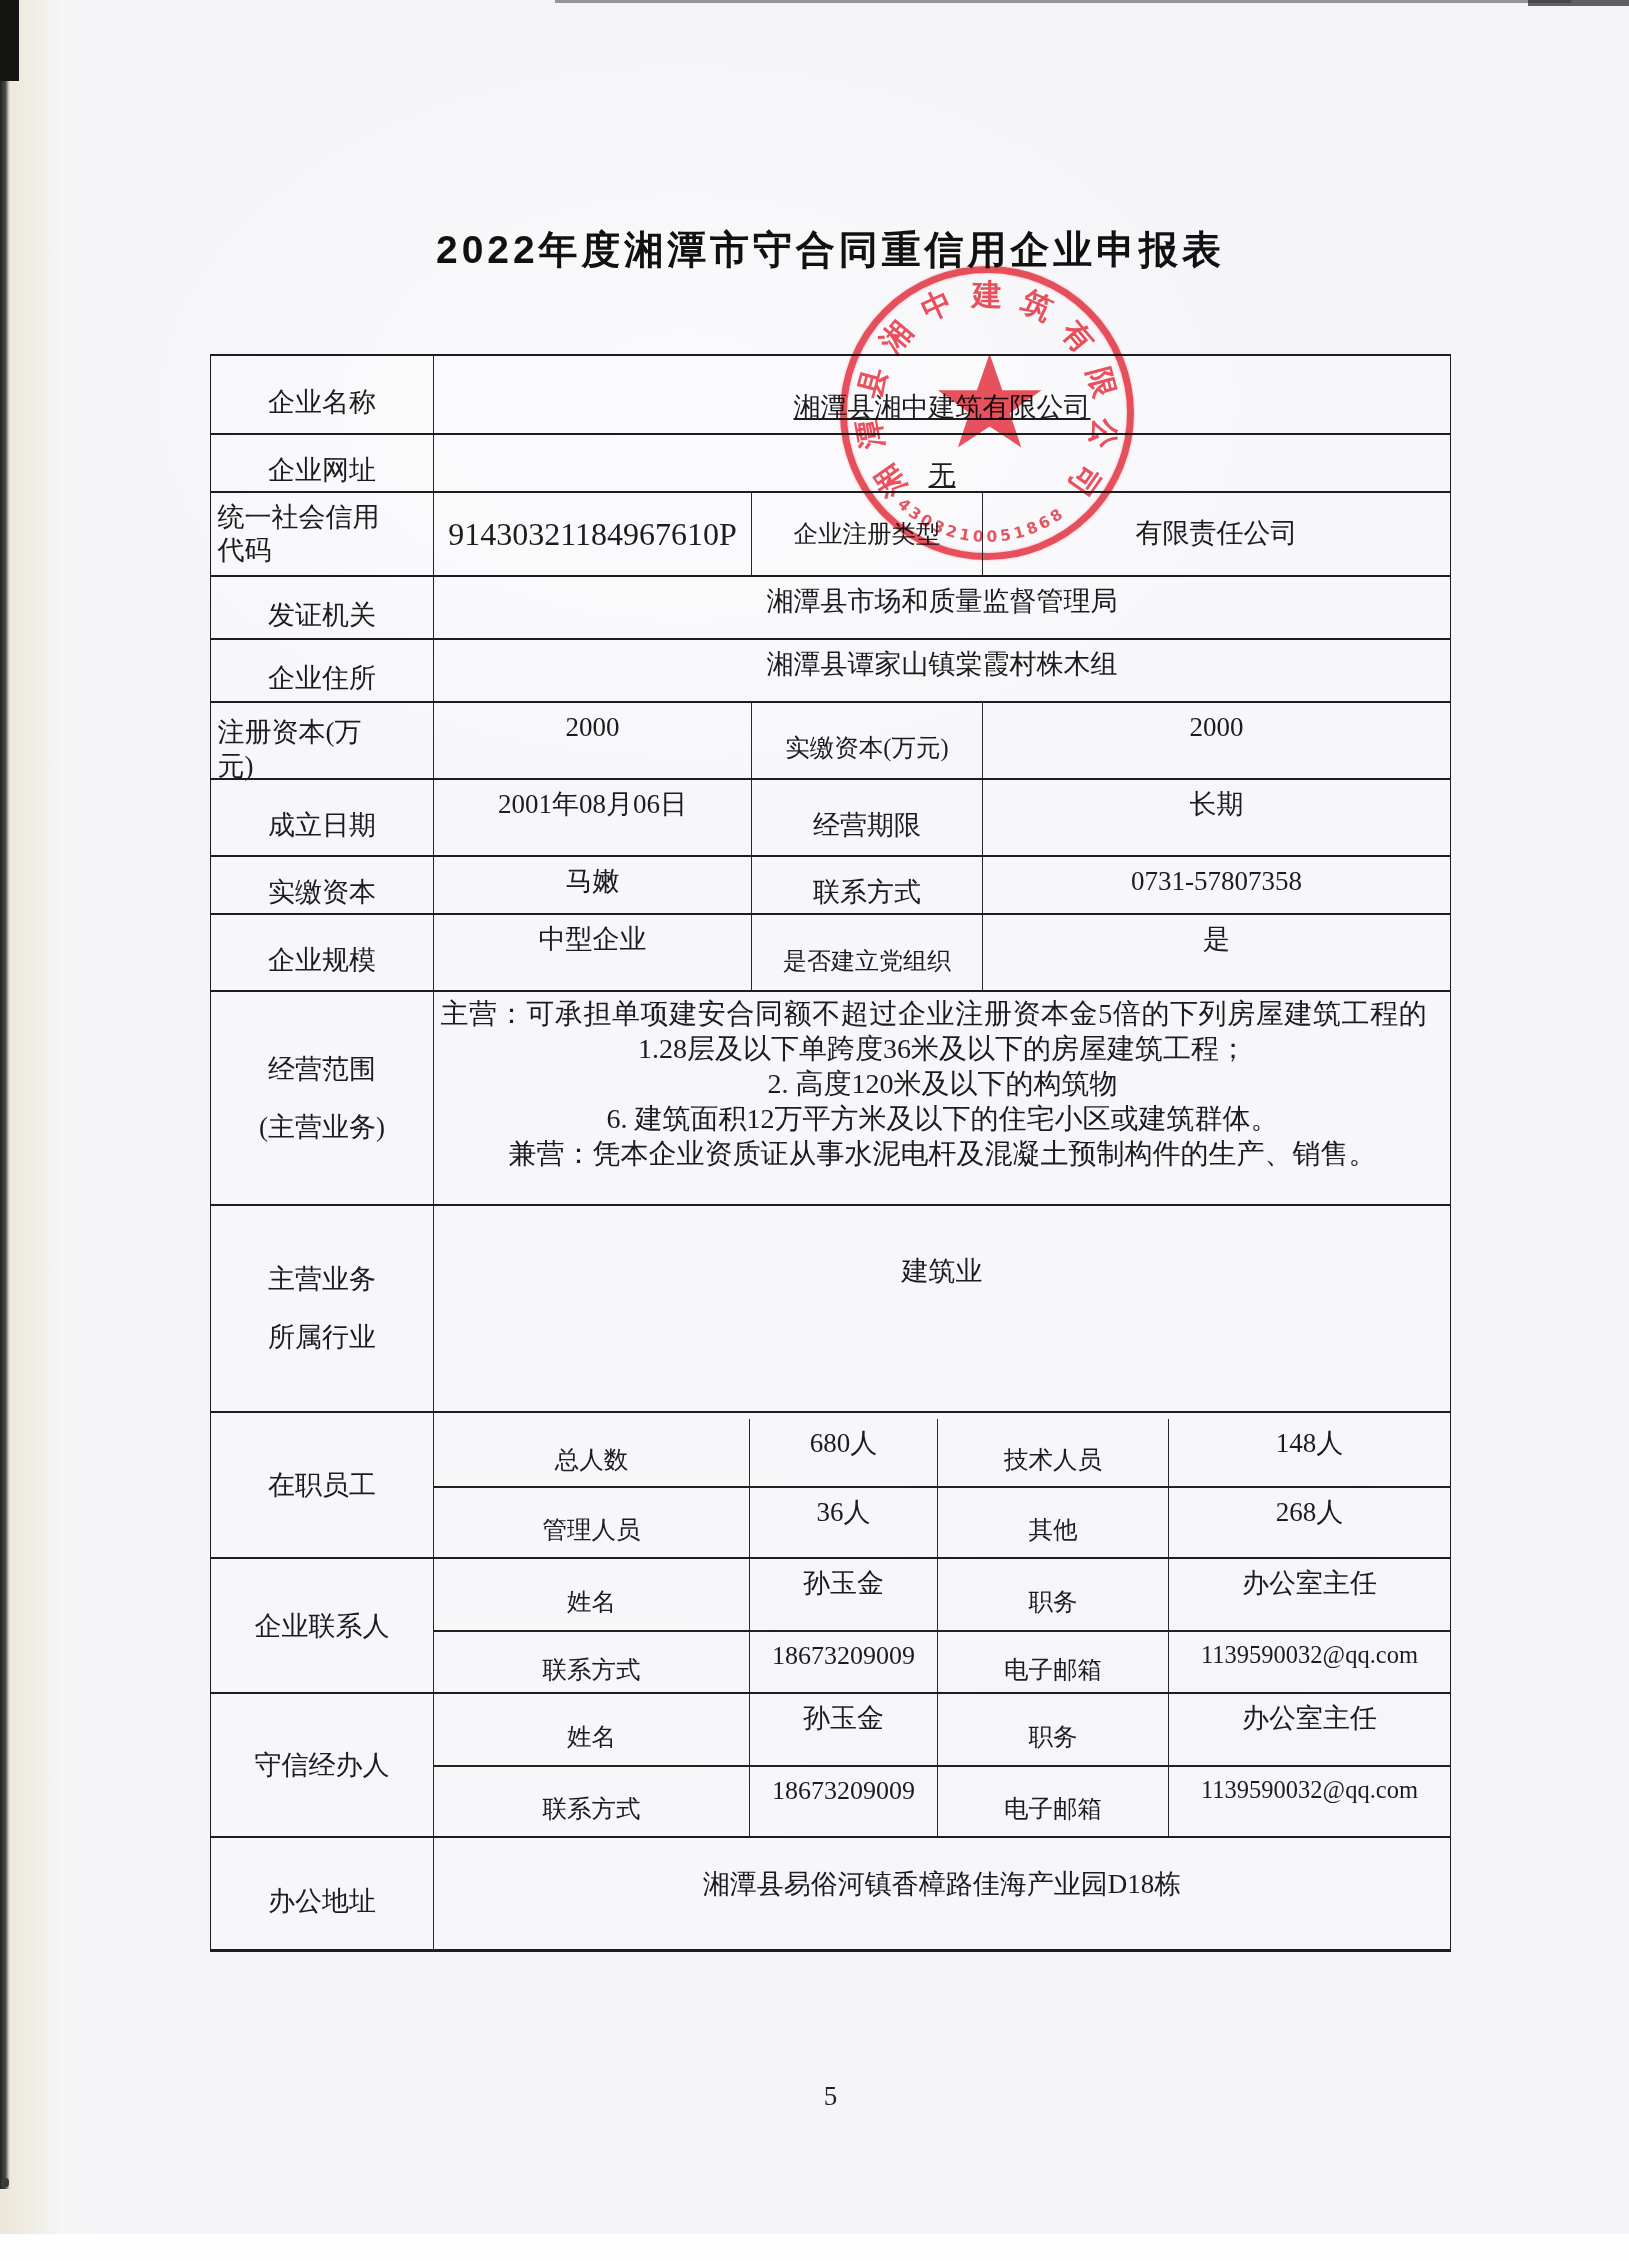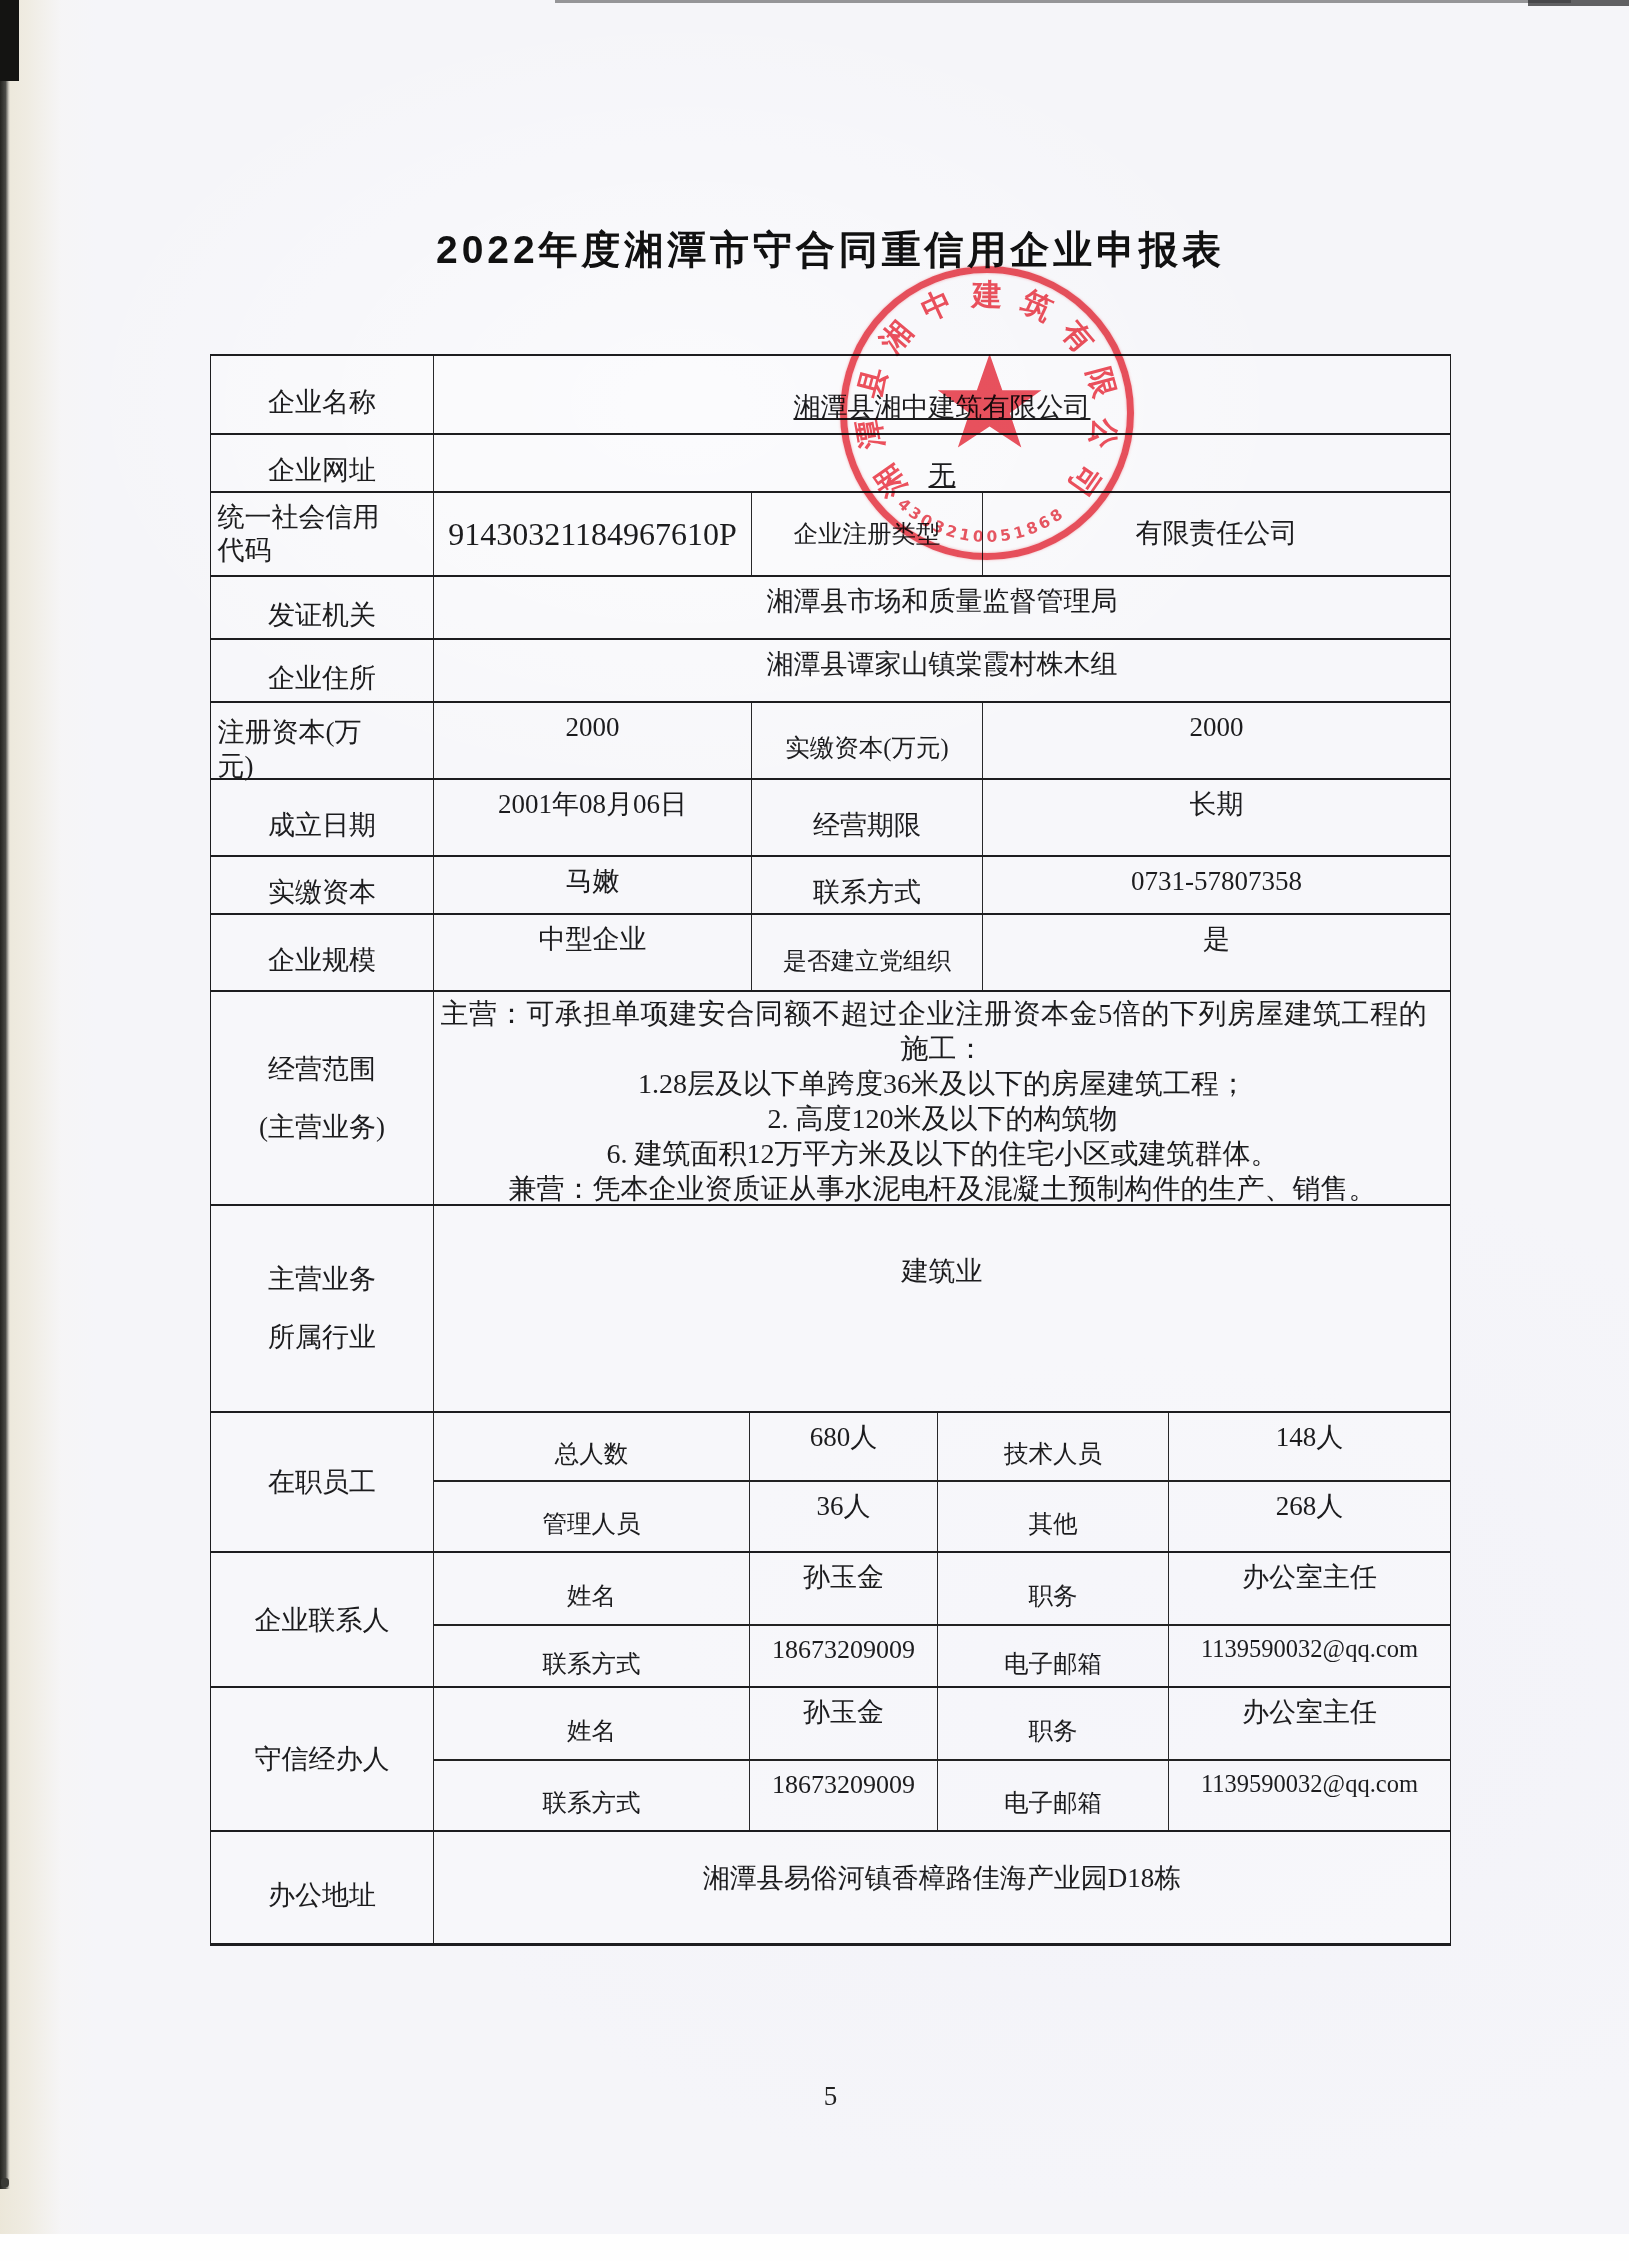--- a/index.html
+++ b/index.html
@@ -58,21 +58,21 @@
   .h101{height:63px;}  .h336{height:214px;} .h325{height:207px;} .h179{height:113px;}
   
   .group{display:flex;width:100%;box-sizing:border-box;}
   .group + .trow, .trow + .group, .group + .group{border-top:2.6px solid #1d1d1f;}
   .gLabel{flex:0 0 222px;box-sizing:border-box;display:flex;align-items:center;justify-content:center;font-size:27px;}
   .gBody{flex:1 1 auto;display:flex;flex-direction:column;border-left:1.9px solid #28282a;}
   .gRow{display:flex;width:100%;box-sizing:border-box;}
   .gRow + .gRow{border-top:2.6px solid #222;}
   .gRow .cell:first-child{border-left:none;}
   .gRow .gb{flex:0 0 315px;} .gRow .gc{flex:0 0 188px;} .gRow .gd{flex:0 0 231px;} .gRow .ge{flex:1 1 auto;}
-  .gh112{height:67px;} .gh101{height:71px;} .gh100{height:62px;}
+  .gh112{height:67px;margin-top:6px;} .gh101{height:71px;} .gh100{height:62px;}
 
   
   .vm-top{justify-content:flex-start;padding-top:7.7px;}
   .vm-top2{justify-content:flex-start;padding-top:13px;}
   .vm-low .inner{transform:translateY(13px);text-decoration:underline;}
   .vm-low2 .inner{transform:translateY(7.7px);}
   .lbl-wrap{align-items:flex-start;text-align:left;padding-left:6.4px;}
   .lbl-wrap .inner{width:173px;}
   .ind-val .inner{transform:translateY(-37px);}
   .office-val .inner{transform:translateY(-9px);}
@@ -246,21 +246,20 @@
 
   <div class="trow h336">
     <div class="cell cA two-line">
       <div>经营范围</div>
       <div class="gap"></div>
       <div>(主营业务)</div>
     </div>
     <div class="cell cFull" style="justify-content:flex-start;">
       <div class="scope">
         <div class="l1">主营：可承担单项建安合同额不超过企业注册资本金5倍的下列房屋建筑工程的</div>
-        <div>施工：</div>
         <div>1.28层及以下单跨度36米及以下的房屋建筑工程；</div>
         <div>2. 高度120米及以下的构筑物</div>
         <div>6. 建筑面积12万平方米及以下的住宅小区或建筑群体。</div>
         <div>兼营：凭本企业资质证从事水泥电杆及混凝土预制构件的生产、销售。</div>
       </div>
     </div>
   </div>
 
   <div class="trow h325">
     <div class="cell cA two-line">

